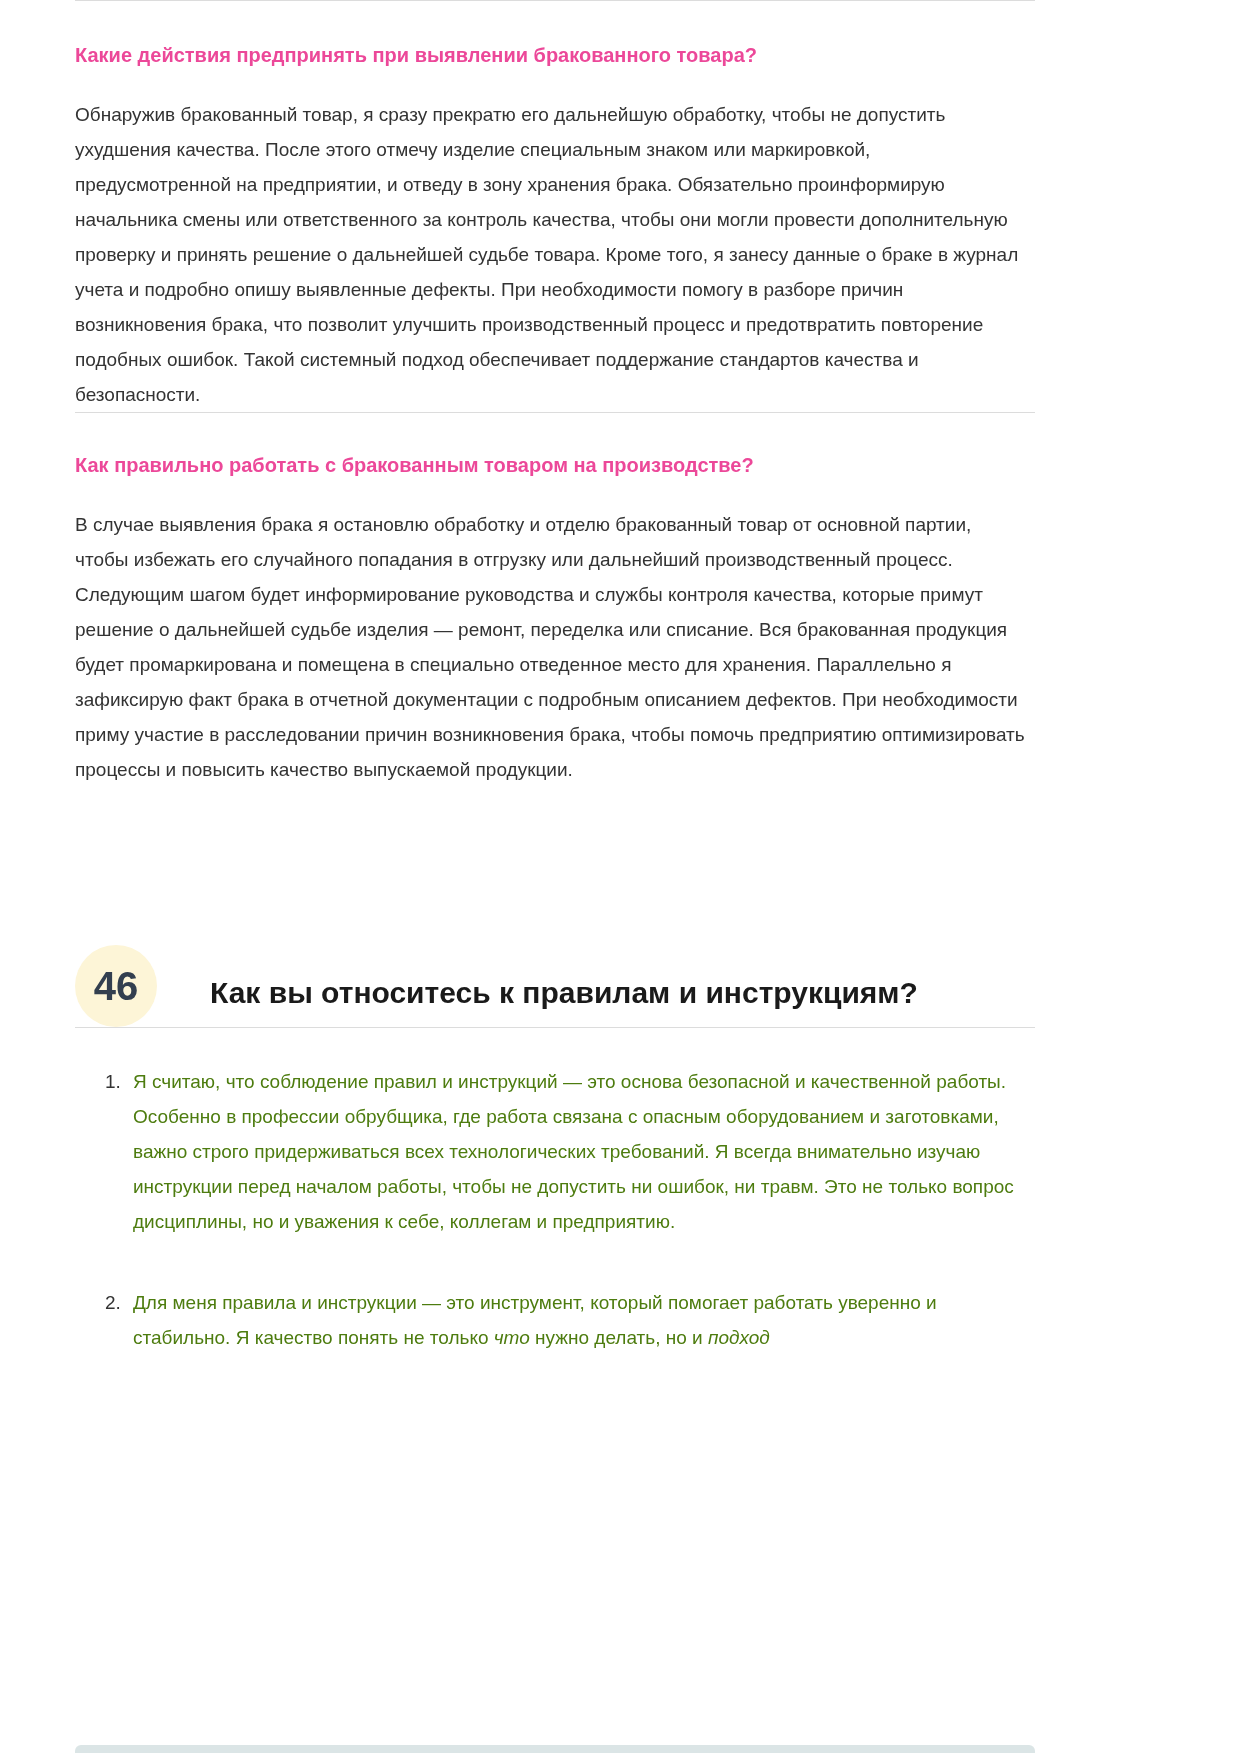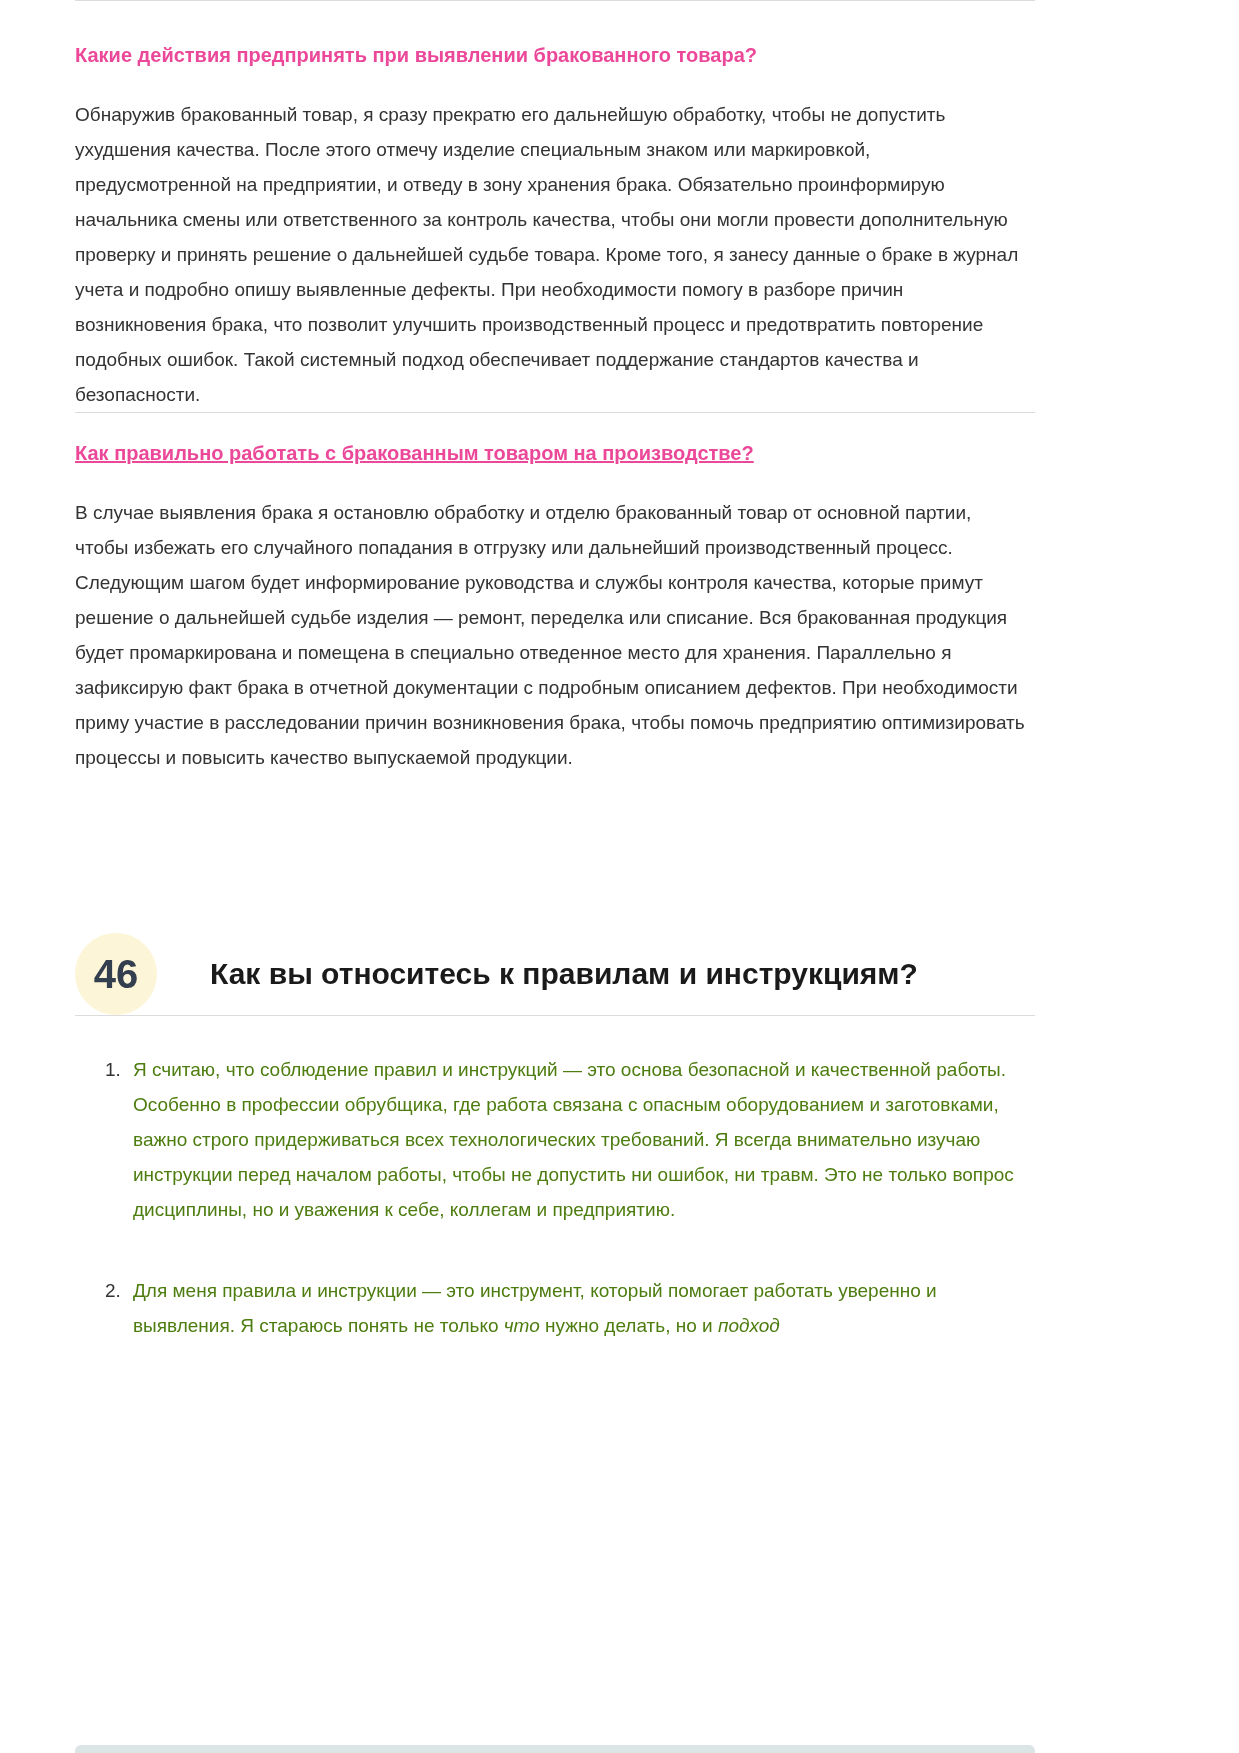--- a/index.html
+++ b/index.html
@@ -29,33 +29,33 @@
   .hr-mid    { margin-top: 26px; }
   .hr-title  { margin-top: 6px; }
 
   .q-heading {
     margin: 40px 0 0 0;
     font-size: 20px;
     line-height: 28px;
     font-weight: 700;
     color: #ec4899;
   }
-  .q-heading-2 { margin-top: 26px; text-decoration: underline; }
+  .q-heading-2 { margin-top: 38px; }
 
   .answer {
     margin: 28px 8px 0 0;
     font-size: 19px;
     line-height: 35px;
     color: #333333;
   }
 
   .q46-header {
     margin-top: 158px;
     display: flex;
-    align-items: center;
+    align-items: flex-end;
     gap: 38px;
   }
   .q46-badge {
     flex: 0 0 82px;
     width: 82px;
     height: 82px;
     border-radius: 50%;
     background: #fdf5d7;
     color: #333f4f;
     font-size: 40px;
@@ -134,20 +134,20 @@
 
   <div class="answers-list">
 
     <div class="list-item">
       <span class="list-marker">1.</span>
       <p class="item-text">Я считаю, что соблюдение правил и инструкций — это основа безопасной и качественной работы. Особенно в профессии обрубщика, где работа связана с опасным оборудованием и заготовками, важно строго придерживаться всех технологических требований. Я всегда внимательно изучаю инструкции перед началом работы, чтобы не допустить ни ошибок, ни травм. Это не только вопрос дисциплины, но и уважения к себе, коллегам и предприятию.</p>
     </div>
 
     <div class="list-item">
       <span class="list-marker">2.</span>
-      <p class="item-text"><span>Для меня правила и инструкции — это инструмент, который помогает работать уверенно и выявления. Я стараюсь понять не только </span><i>что</i><span> нужно делать, но и </span><i>подход</i></p>
+      <p class="item-text"><span>Для меня правила и инструкции — это инструмент, который помогает работать уверенно и стабильно. Я качество понять не только </span><i>что</i><span> нужно делать, но и </span><i>подход</i></p>
     </div>
 
   </div>
 
 </div>
 
 <div class="callout-strip" style="background: rgb(219, 229, 230);"></div>
 
 </body></html>

